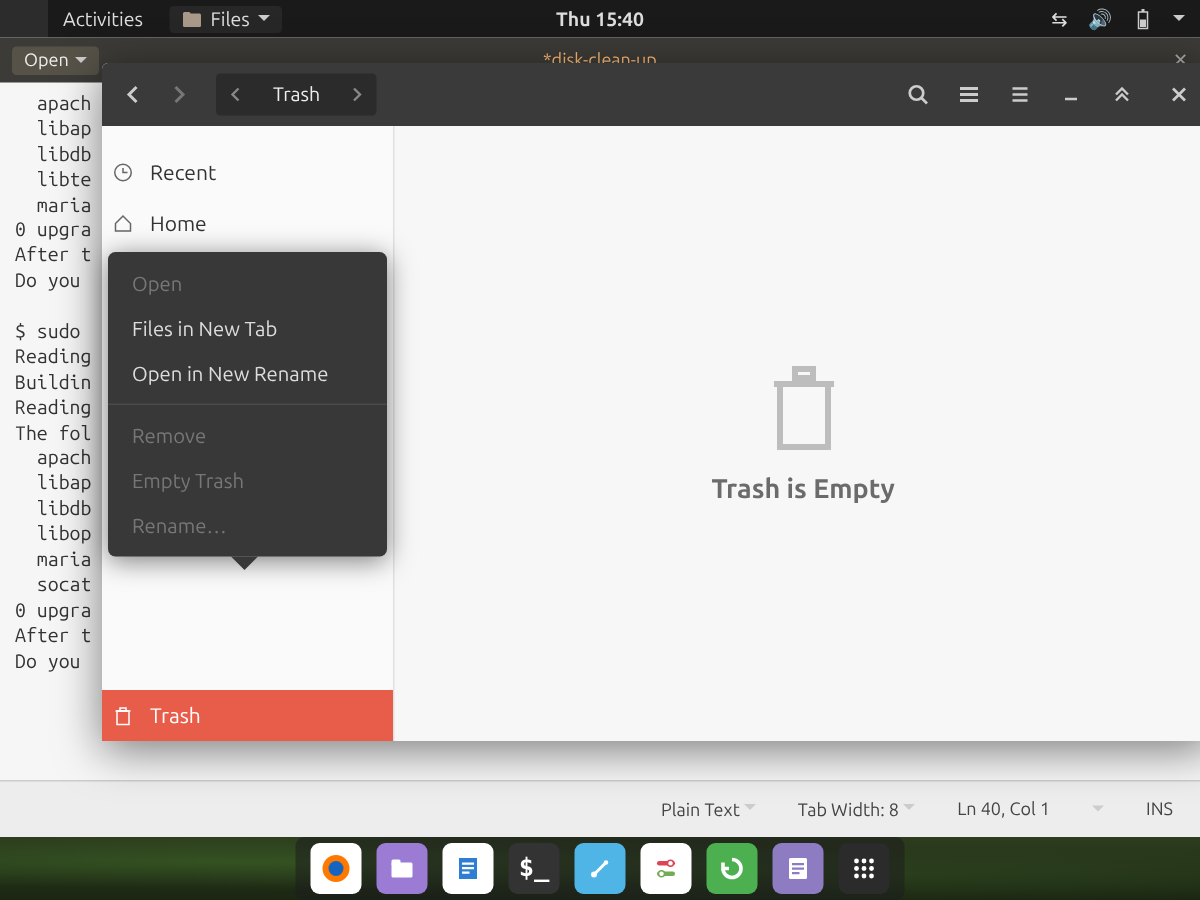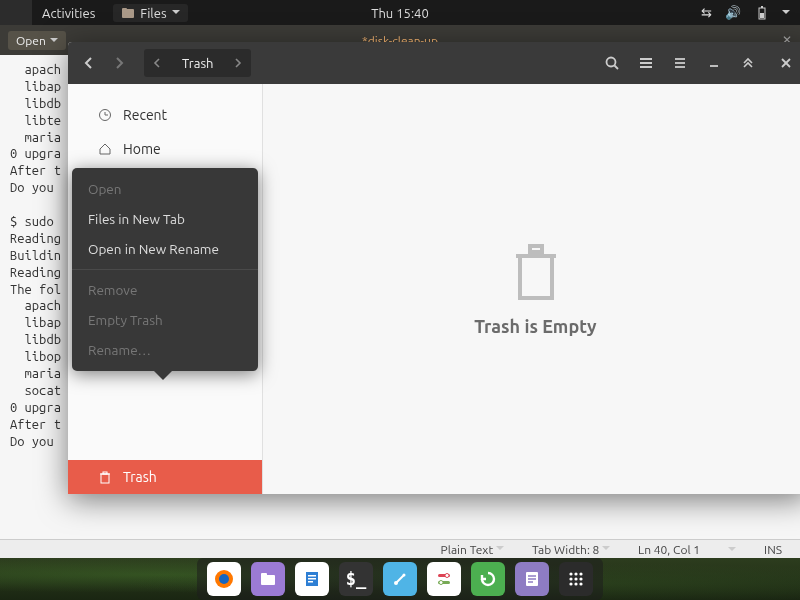--- a/index.html
+++ b/index.html
@@ -2,43 +2,43 @@
 <html><head>
 <meta charset="utf-8">
 <style>
 * { margin: 0; padding: 0; box-sizing: border-box; font-family: Ubuntu, "Segoe UI", sans-serif; }
 body { width: 800px; height: 600px; overflow: hidden; background: #2c2c2c; position: relative; }
 
 
 .topbar { height: 25px; background: #1a1a1a; display: flex; align-items: center; color: #ddd; font-size: 13px; padding: 0 10px; justify-content: space-between; margin-left: 32px; }
 .topbar .left { display: flex; gap: 18px; align-items: center; }
 .topbar .left .files { display: flex; align-items: center; gap: 5px; background: rgba(255,255,255,0.06); padding: 2px 8px; border-radius: 3px; }
-.topbar .center { position: absolute; left: 50%; transform: translateX(-50%); font-weight: 400; }
+.topbar .center { position: absolute; left: 50%; transform: translateX(-50%); font-weight: 700; }
 .topbar .right { display: flex; gap: 14px; align-items: center; }
 
 
 .gedit { position: absolute; top: 25px; left: 0; right: 0; bottom: 42px; background: #f6f6f6; }
 .gedit-header { height: 30px; background: #3c3b37; color: #ccc; display: flex; align-items: center; padding: 0 8px; font-size: 12px; justify-content: space-between; }
 .gedit-header .openbtn { background: #565248; padding: 3px 8px; border-radius: 3px; color: #eee; display: flex; align-items: center; gap: 4px; }
 .gedit-content { padding: 6px 10px; font-family: "Ubuntu Mono", monospace; font-size: 13px; color: #333; white-space: pre; line-height: 1.3; }
-.gedit-status { position: absolute; bottom: 0; left: 0; right: 0; height: 19px; background: #ededed; border-top: 1px solid #ccc; display: flex; align-items: center; justify-content: flex-end; gap: 28px; padding: 0 18px; font-size: 12px; color: #444; }
+.gedit-status { position: absolute; bottom: 0; left: 0; right: 0; height: 38px; background: #ededed; border-top: 1px solid #ccc; display: flex; align-items: center; justify-content: flex-end; gap: 28px; padding: 0 18px; font-size: 12px; color: #444; }
 
 
 .naut { position: absolute; top: 42px; left: 68px; width: 740px; height: 452px; background: #f7f7f7; box-shadow: 0 6px 30px rgba(0,0,0,0.5); border-radius: 4px 4px 0 0; display: flex; flex-direction: column; }
 .naut-header { height: 42px; background: #3a3a3a; display: flex; align-items: center; padding: 0 6px; color: #ddd; border-radius: 4px 4px 0 0; }
 .nav-btn { width: 30px; height: 28px; display: flex; align-items: center; justify-content: center; color: #bbb; border-radius: 3px; }
 .path-box { display: flex; align-items: center; margin-left: 10px; background: #2b2b2b; border-radius: 3px; padding: 0 2px; height: 28px; }
 .path-seg { padding: 0 14px; font-size: 13px; color: #eee; }
 .naut-header .spacer { flex: 1; }
 .hbtn { width: 32px; height: 28px; display: flex; align-items: center; justify-content: center; color: #ccc; border-radius: 3px; margin-left: 2px; }
 .win-close { margin-left: 6px; }
 
 .naut-body { flex: 1; display: flex; }
 .sidebar { width: 195px; background: #fafafa; border-right: 1px solid #e0e0e0; display: flex; flex-direction: column; padding-top: 14px; font-size: 14px; color: #333; position: relative; }
-.sb-item { display: flex; align-items: center; gap: 10px; padding: 9px 29px; }
+.sb-item { display: flex; align-items: center; gap: 10px; padding: 9px 6px; }
 .sb-item.active { background: #e85c4a; color: #fff; }
 .sb-ico { width: 16px; display: flex; justify-content: center; color: #666; }
 .sb-item.active .sb-ico { color: #fff; }
 
 .content { flex: 1; display: flex; flex-direction: column; align-items: center; justify-content: center; color: #888; }
 .trash-ico { width: 52px; height: 60px; margin-bottom: 14px; }
 
 
 .popover { position: absolute; top: 168px; left: 72px; width: 186px; background: #383838; border-radius: 5px; color: #ddd; font-size: 13.5px; padding: 6px 0; box-shadow: 0 3px 18px rgba(0,0,0,0.5); z-index: 30; }
 .popover::after { content: ""; position: absolute; bottom: -9px; left: 82px; border: 9px solid transparent; border-top-color: #383838; border-bottom: none; }

